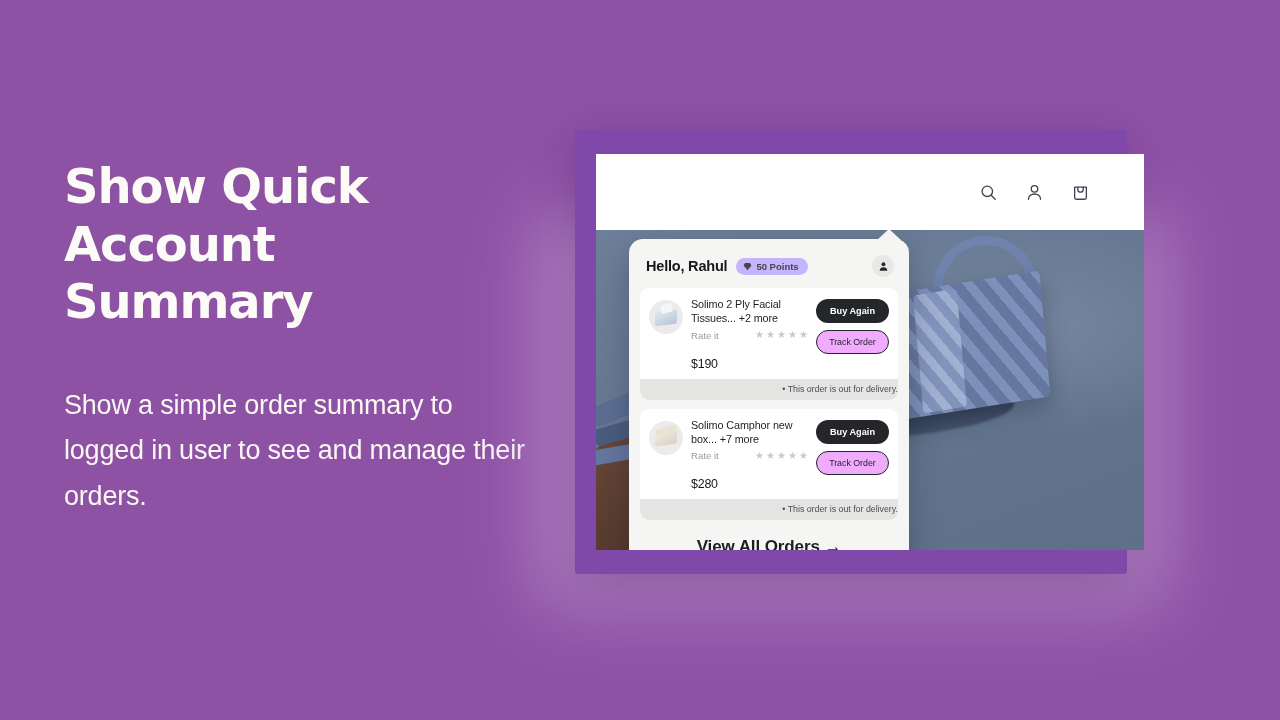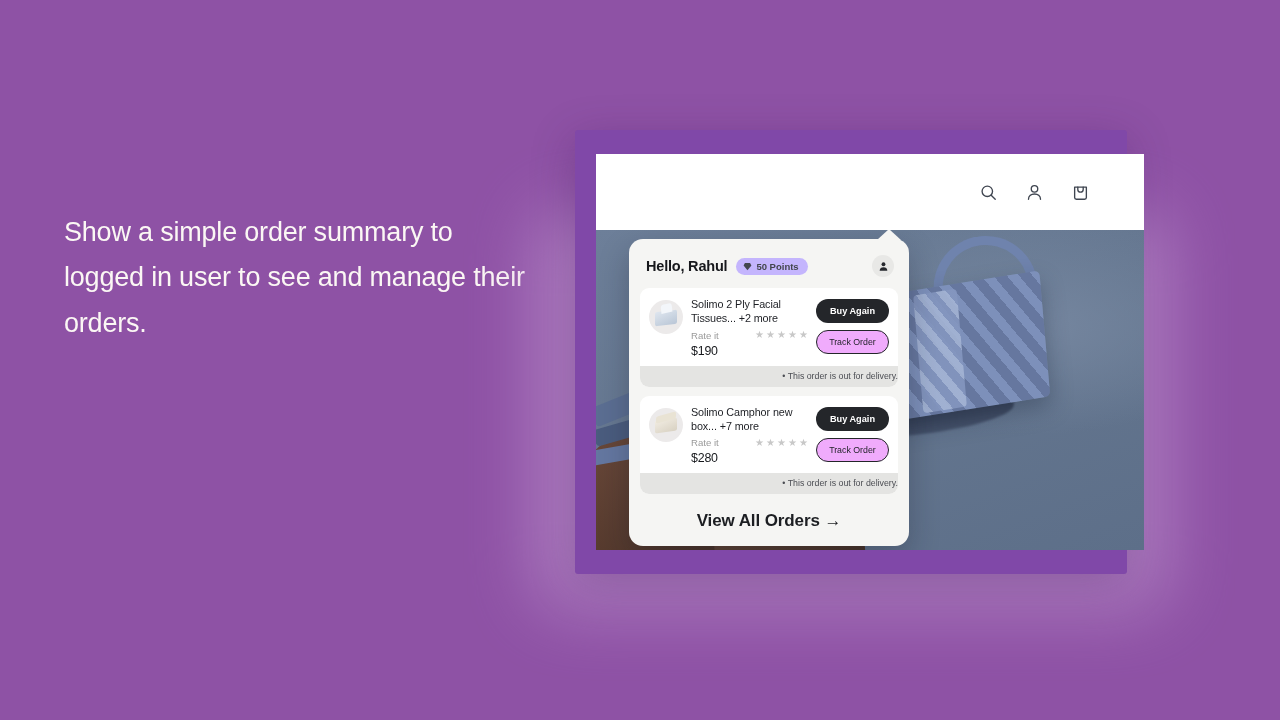--- a/index.html
+++ b/index.html
@@ -173,21 +173,21 @@
   }
   .ord-info{ flex:1; min-width:0; }
   .ord-title{
     font-size:10.8px; font-weight:500; line-height:1.32; color:#1d1f24;
     letter-spacing:-.1px;
   }
   .rate-row{ display:flex; align-items:center; gap:4px; margin-top:4px;justify-content:space-between; }
   .rate-lbl{ font-size:9.6px; color:#9a9a9a; }
   .stars{ display:flex; gap:2px; color:#c8c8c8; font-size:10px; line-height:1; }
   .price{
-    font-size:12.4px; font-weight:500; color:#16181c; margin-top:3px;
+    font-size:12.4px; font-weight:500; color:#16181c; margin-top:16px;
     letter-spacing:-.2px;
   }
   .ord-actions{
     display:flex; flex-direction:column; gap:7px; 
     padding-top:2px;
   }
   .btn-buy{
     background:#24262a; color:#ffffff; border:none; border-radius:999px;
     font-size:9.2px; font-weight:600; padding:7px 14px; cursor:pointer;
     white-space:nowrap; font-family:"Liberation Sans", sans-serif;
@@ -205,20 +205,24 @@
   .view-all{
     text-align:center; padding:8px 0 3px 0;
     font-size:17px; font-weight:600; color:#1c1e22; cursor:pointer;
     letter-spacing:-.1px;
   }
 </style>
 </head>
 <body>
 
 <div class="left-pane">
+  <h1 class="headline">
+    <span>Show Quick</span><br>
+    <span>Account Summary</span>
+  </h1>
   <p class="subcopy">Show a simple order summary to logged in user to see and manage their orders.</p>
 </div>
 
 <div class="glow"></div>
 
 <div class="frame">
   <div class="browser">
 
     <div class="topbar">
       <div class="icon-btn">

